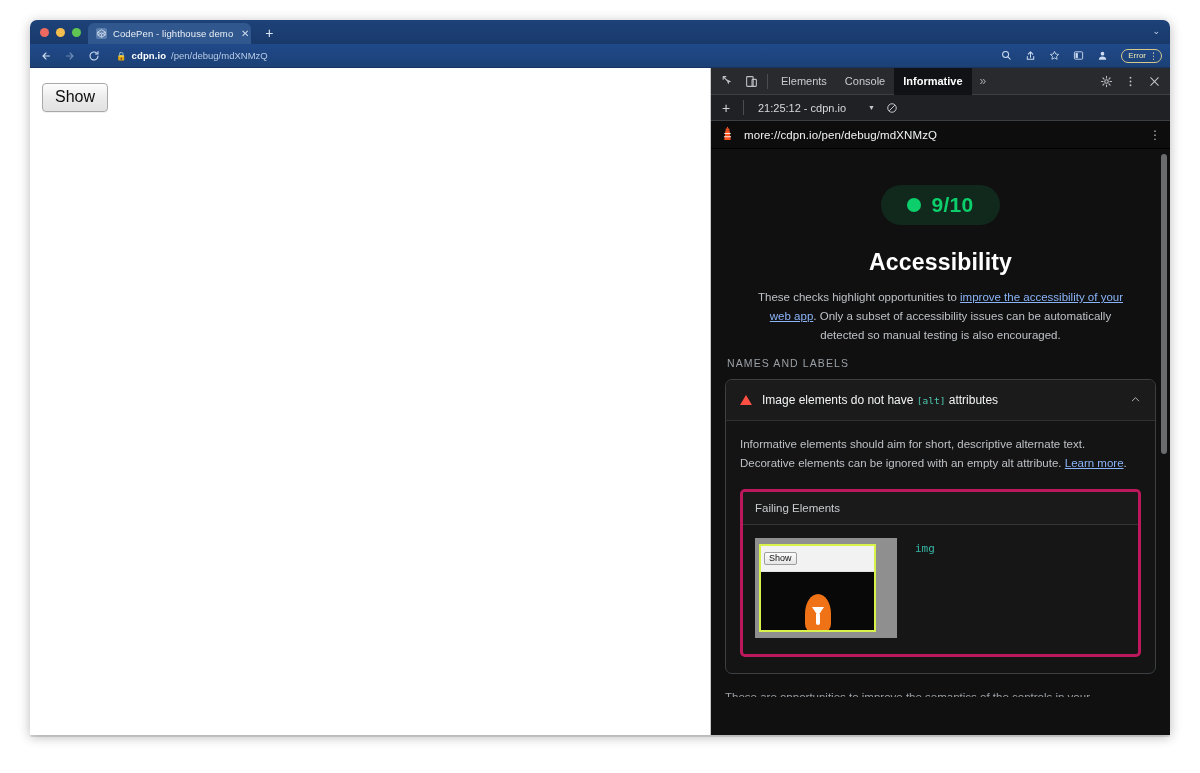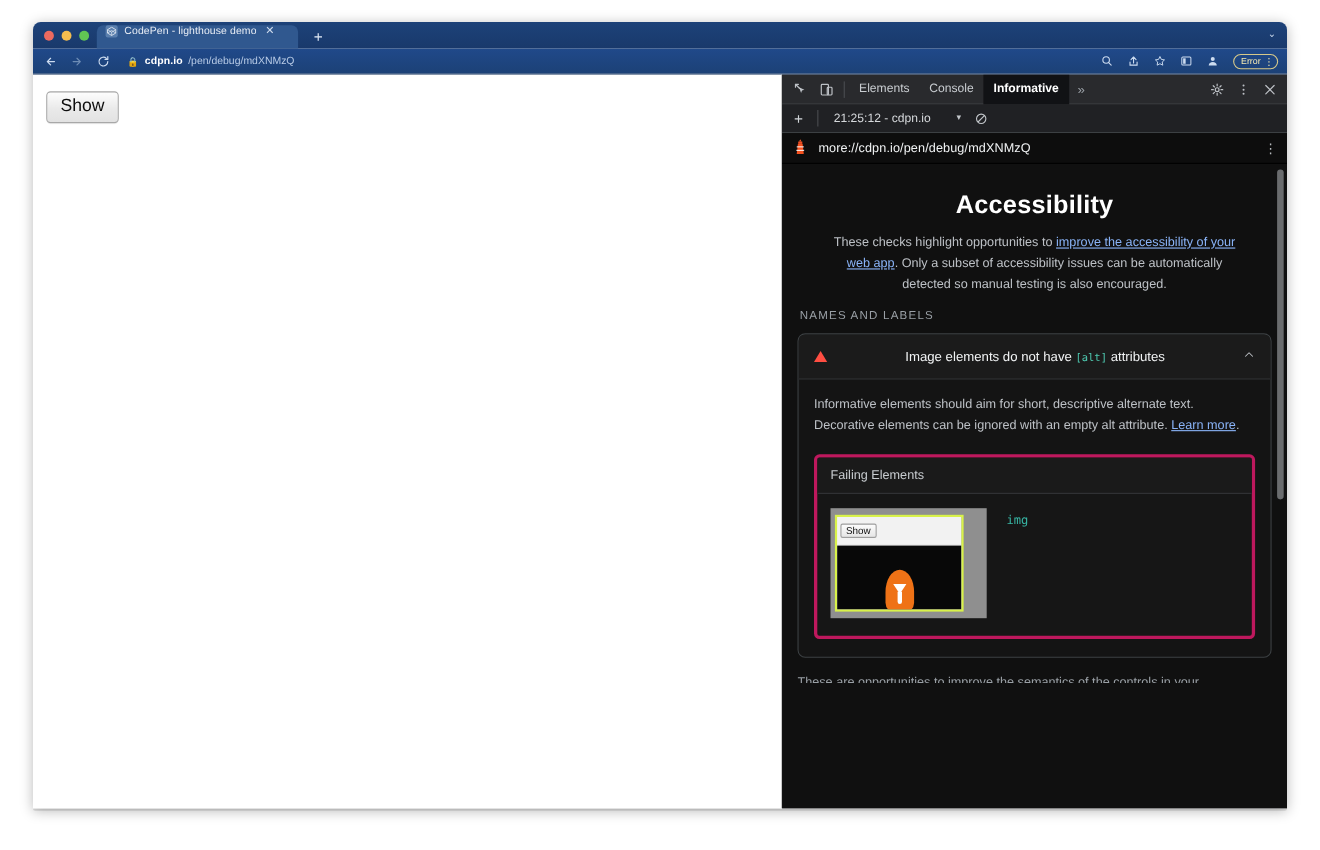--- a/index.html
+++ b/index.html
@@ -39,22 +39,22 @@
     position: absolute; left: 10px; top: 8px;
     display: flex; gap: 7px; align-items: center;
   }
   .dot { width: 9px; height: 9px; border-radius: 50%; }
   .dot.red { background: #ec6a5f; }
   .dot.yellow { background: #f4bd4f; }
   .dot.green { background: #61c554; }
 
   .tabstrip { display: flex; align-items: flex-end; margin-left: 58px; height: 24px; }
   .tab {
-    display: flex; gap: 6px;
-    height: 21px; padding: 0 20px 0 8px;
+    display: flex; align-items: center; gap: 6px;
+    height: 21px; padding: 0 0 0 8px;
     min-width: 150px;
     background: #2f5party;
     background: #30588f;
     border-radius: 6px 6px 0 0;
     color: #e9eef6;
     font-size: 9.5px;
     position: relative;
   }
   .tab-favicon {
     width: 11px; height: 11px; border-radius: 2px;
@@ -282,21 +282,21 @@
     background: #1b1b1b;
     border-bottom: 1px solid #2f3133;
   }
   .tri-fail {
     width: 0; height: 0;
     border-left: 6px solid transparent;
     border-right: 6px solid transparent;
     border-bottom: 10px solid #ff4e42;
     flex: 0 0 auto;
   }
-  .audit-title { font-size: 12px; color: #f1f3f4; flex: 1 1 auto; text-align: center; }
+  .audit-title { font-size: 12px; color: #f1f3f4; flex: 1 1 auto; }
   .audit-title .code {
     font-family: "DejaVu Sans Mono", monospace;
     font-size: 9.5px;
     color: #4ec9b0;
   }
   .chev { color: #bdc1c6; font-size: 10px; }
 
   .audit-body { padding: 14px 14px 16px; }
   .audit-desc {
     color: #bdc1c6; font-size: 11.5px; line-height: 19px;
@@ -562,20 +562,26 @@
               <rect x="5.4" y="19" width="13.2" height="2" fill="#fff" opacity=".85"></rect>
             </svg>
           </span>
           <span class="lh-url">more://cdpn.io/pen/debug/mdXNMzQ</span>
           <span class="lh-kebab">⋮</span>
         </div>
 
         <div class="lh-report">
           <div class="lh-scrollbar"></div>
 
+          <div class="score-wrap">
+            <div class="score-pill">
+              <span class="score-dot"></span>
+              <span class="score-text">9/10</span>
+            </div>
+          </div>
 
           <div class="lh-title">Accessibility</div>
 
           <div class="lh-desc">
             <span>These checks highlight opportunities to </span><a class="lh-link">improve the accessibility of your web app</a><span>. Only a subset of accessibility issues can be automatically detected so manual testing is also encouraged.</span>
           </div>
 
           <div class="lh-group-title">NAMES AND LABELS</div>
 
           <div class="audit-card">

